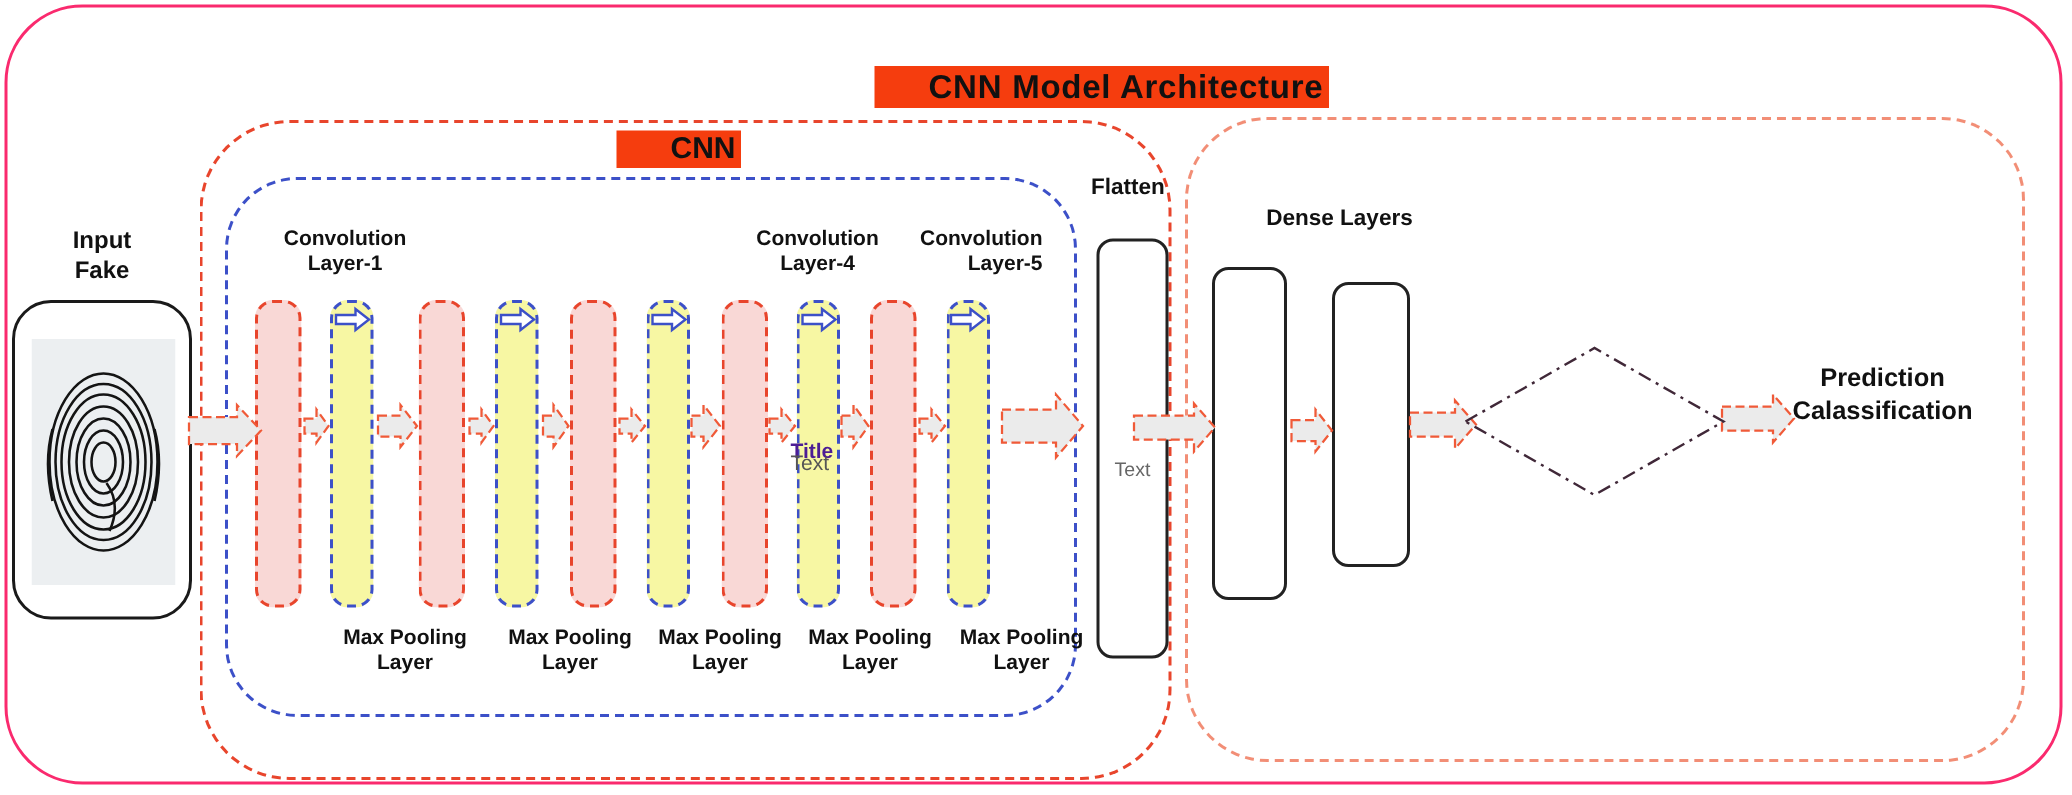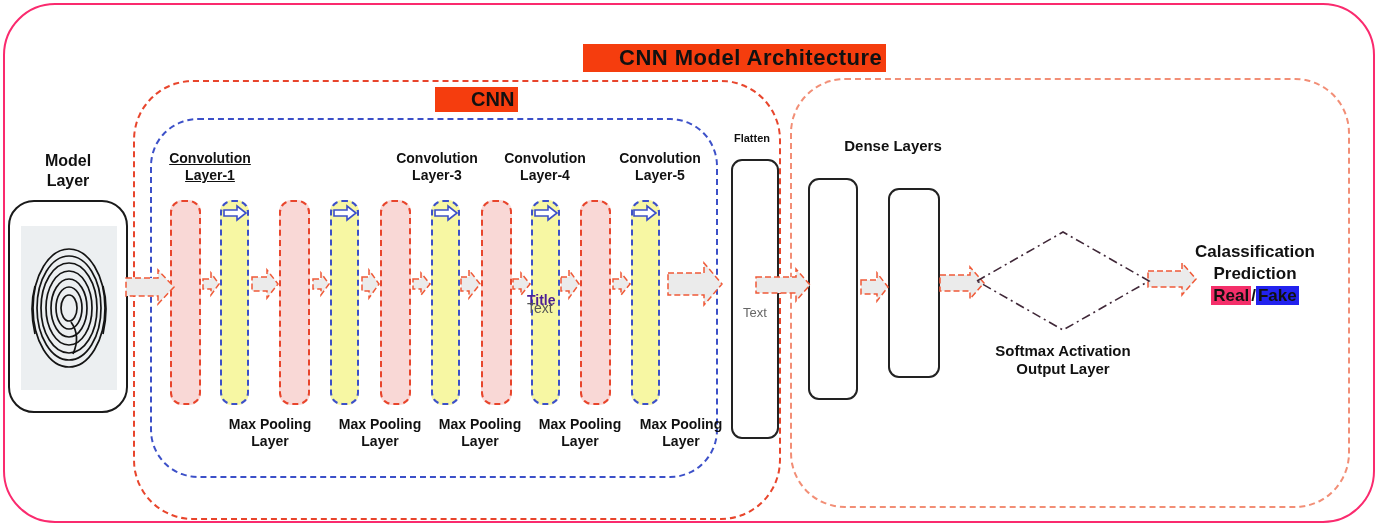--- a/index.html
+++ b/index.html
@@ -22,26 +22,26 @@
     left:790px;top:78px;width:560px;height:430px;border:2px dashed var(--salmon-border,#f28e76);
     border-radius:55px;box-sizing:border-box;
   }
   .blue-box{
     left:150px;top:118px;width:568px;height:360px;border:2px dashed var(--blue-border,#3c50c8);
     border-radius:48px;box-sizing:border-box;
   }
   .hl{padding:1px 4px;}
   .hl-orange{background:var(--title-bg,#f53d0e);padding-left:36px;}
   .main-title{left:583px;top:44px;font-size:22px;font-weight:bold;letter-spacing:.5px;}
-  .cnn-title{left:411px;top:87px;font-size:20px;font-weight:bold;margin-left:24px;}
+  .cnn-title{left:411px;top:87px;font-size:20px;font-weight:bold;}
   .lbl{font-weight:bold;text-align:center;line-height:1.22;}
   .input-label{left:33px;top:151px;width:70px;font-size:16px;}
   .conv-label{width:100px;top:150px;font-size:14px;}
   .pool-label{width:100px;top:416px;font-size:14px;}
-  .flatten-label{left:722px;top:132px;width:60px;font-size:11px;}
+  .flatten-label{left:722px;top:116px;width:60px;font-size:15px;}
   .dense-label{left:838px;top:137px;width:110px;font-size:15px;text-align:center;}
   .softmax-label{left:978px;top:342px;width:170px;font-size:15px;}
   
   .input-box{
     left:8px;top:200px;width:120px;height:213px;background:#fff;border:2px solid #1a1a1a;
     border-radius:26px;box-sizing:border-box;
   }
   .fp-wrap{left:21px;top:226px;width:96px;height:164px;}
   
   .bar{top:200px;height:205px;border-radius:12px;box-sizing:border-box;}
@@ -74,44 +74,43 @@
 <div id="canvas" style="--outer-border: #fa2a6e; --cnn-border: #e8452c; --salmon-border: #f28e76; --blue-border: #3c50c8; --title-bg: #f53d0e; --pink-fill: #f9d8d6; --yellow-fill: #f7f7a3; --arrow-fill: #ebebeb; --arrow-stroke: #f05a38; --real-bg: #f42f6a; --fake-bg: #2222ee; --diamond-stroke: #402838;">
 
   <div class="abs outer-frame"></div>
   <div class="abs cnn-box"></div>
   <div class="abs right-box"></div>
   <div class="abs blue-box"></div>
 
   <div class="abs main-title hl hl-orange">CNN Model Architecture</div>
   <div class="abs cnn-title hl hl-orange">CNN</div>
 
-  <div class="abs lbl input-label">Model Layer</div>
+  <div class="abs lbl input-label">Input Fake</div>
   <div class="abs input-box"></div>
   <div class="abs fp-wrap">
     <svg width="96" height="164" viewBox="0 0 96 164">
       <rect class="fp-bg" x="0" y="0" width="96" height="164"></rect>
       <g class="fp-line">
         <ellipse cx="48" cy="82" rx="8" ry="13"></ellipse>
         <ellipse cx="48" cy="82" rx="13" ry="21"></ellipse>
         <ellipse cx="48" cy="82" rx="18" ry="29"></ellipse>
         <ellipse cx="48" cy="82" rx="23" ry="37"></ellipse>
         <ellipse cx="48" cy="82" rx="28" ry="45"></ellipse>
         <ellipse cx="48" cy="82" rx="32" ry="52"></ellipse>
         <ellipse cx="48" cy="82" rx="36" ry="59"></ellipse>
         <path d="M14 60 Q 8 82 14 108"></path>
         <path d="M82 60 Q 88 82 82 108"></path>
         <path d="M50 96 Q 60 110 52 128"></path>
       </g>
     </svg>
   </div>
 
-  <div class="abs lbl conv-label" style="left:160px;text-decoration:underline;">Convolution Layer-1</div>
-  <div class="abs lbl conv-label" style="left:387px;">Convolution Layer-3</div>
+  <div class="abs lbl conv-label" style="left:180px;">Convolution Layer-1</div>
   <div class="abs lbl conv-label" style="left:495px;">Convolution Layer-4</div>
-  <div class="abs lbl conv-label" style="left:610px;">Convolution Layer-5</div>
+  <div class="abs lbl conv-label" style="left:595px;text-align:right;">Convolution Layer-5</div>
 
   <div class="abs bar bar-pink" style="left:170px;"></div>
   <div class="abs bar bar-yellow" style="left:220px;"></div>
   <div class="abs bar bar-pink" style="left:279px;"></div>
   <div class="abs bar bar-yellow" style="left:330px;"></div>
   <div class="abs bar bar-pink" style="left:380px;"></div>
   <div class="abs bar bar-yellow" style="left:431px;"></div>
   <div class="abs bar bar-pink" style="left:481px;"></div>
   <div class="abs bar bar-yellow" style="left:531px;"></div>
   <div class="abs bar bar-pink" style="left:580px;"></div>
@@ -127,26 +126,24 @@
   <div class="abs ovl-text">Text</div>
 
   <div class="abs lbl flatten-label">Flatten</div>
   <div class="abs white-bar flatten-box"></div>
   <div class="abs gray-text flatten-text">Text</div>
 
   <div class="abs lbl dense-label">Dense Layers</div>
   <div class="abs white-bar dense-bar1"></div>
   <div class="abs white-bar dense-bar2"></div>
 
-  <div class="abs lbl softmax-label">Softmax Activation Output Layer</div>
 
   <div class="abs final-block">
+    <div>Prediction</div>
     <div>Calassification</div>
-    <div>Prediction</div>
-    <div><span class="hl-real">Real</span><span>/</span><span class="hl-fake">Fake</span></div>
   </div>
 
   <svg id="overlay" class="abs" viewBox="0 0 1381 530">
 
     <polygon class="arrow" points="126,278 158,278 158,270 174,287 158,304 158,296 126,296"></polygon>
 
     <polygon class="arrow" points="203,279 211,279 211,273 219,284 211,295 211,289 203,289"></polygon>
     <polygon class="arrow" points="252,277 267,277 267,270 278,284 267,298 267,291 252,291"></polygon>
     <polygon class="arrow" points="313,279 321,279 321,273 329,284 321,295 321,289 313,289"></polygon>
     <polygon class="arrow" points="362,277 369,277 369,270 379,284 369,298 369,291 362,291"></polygon>

